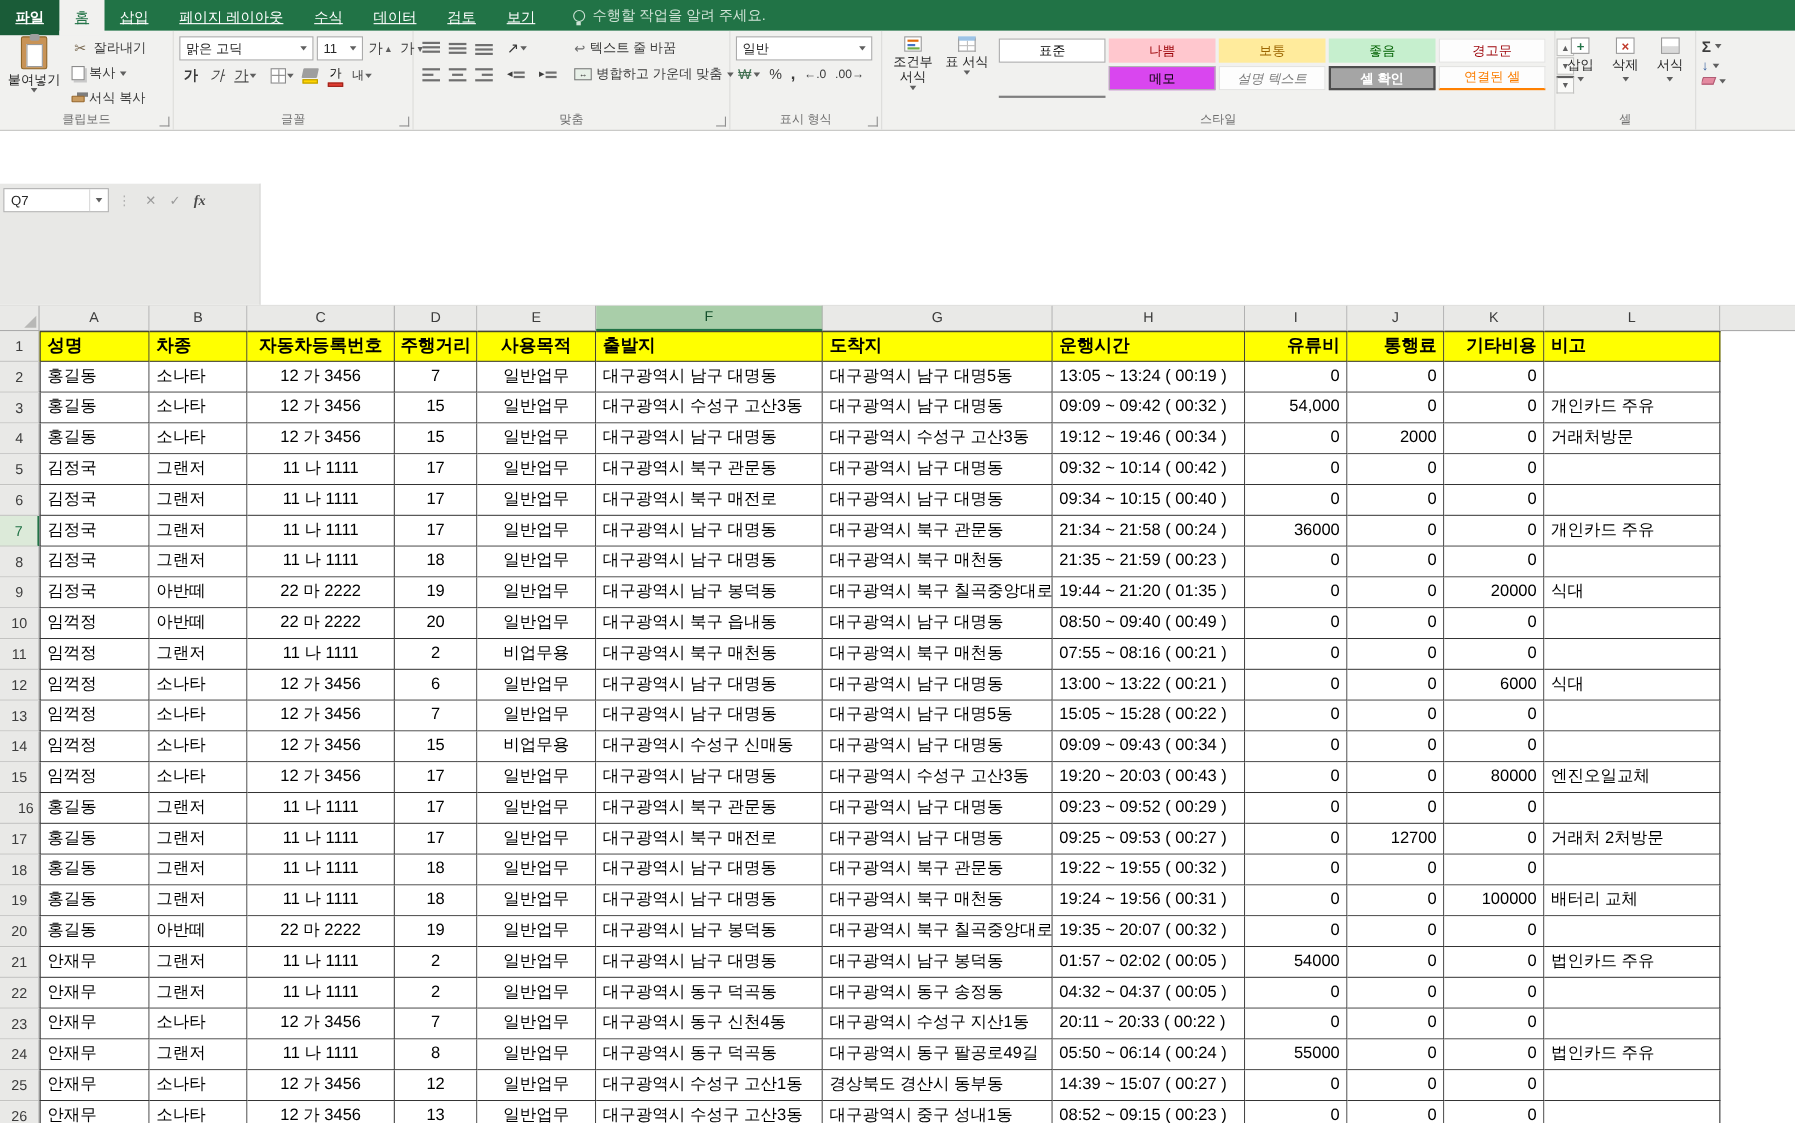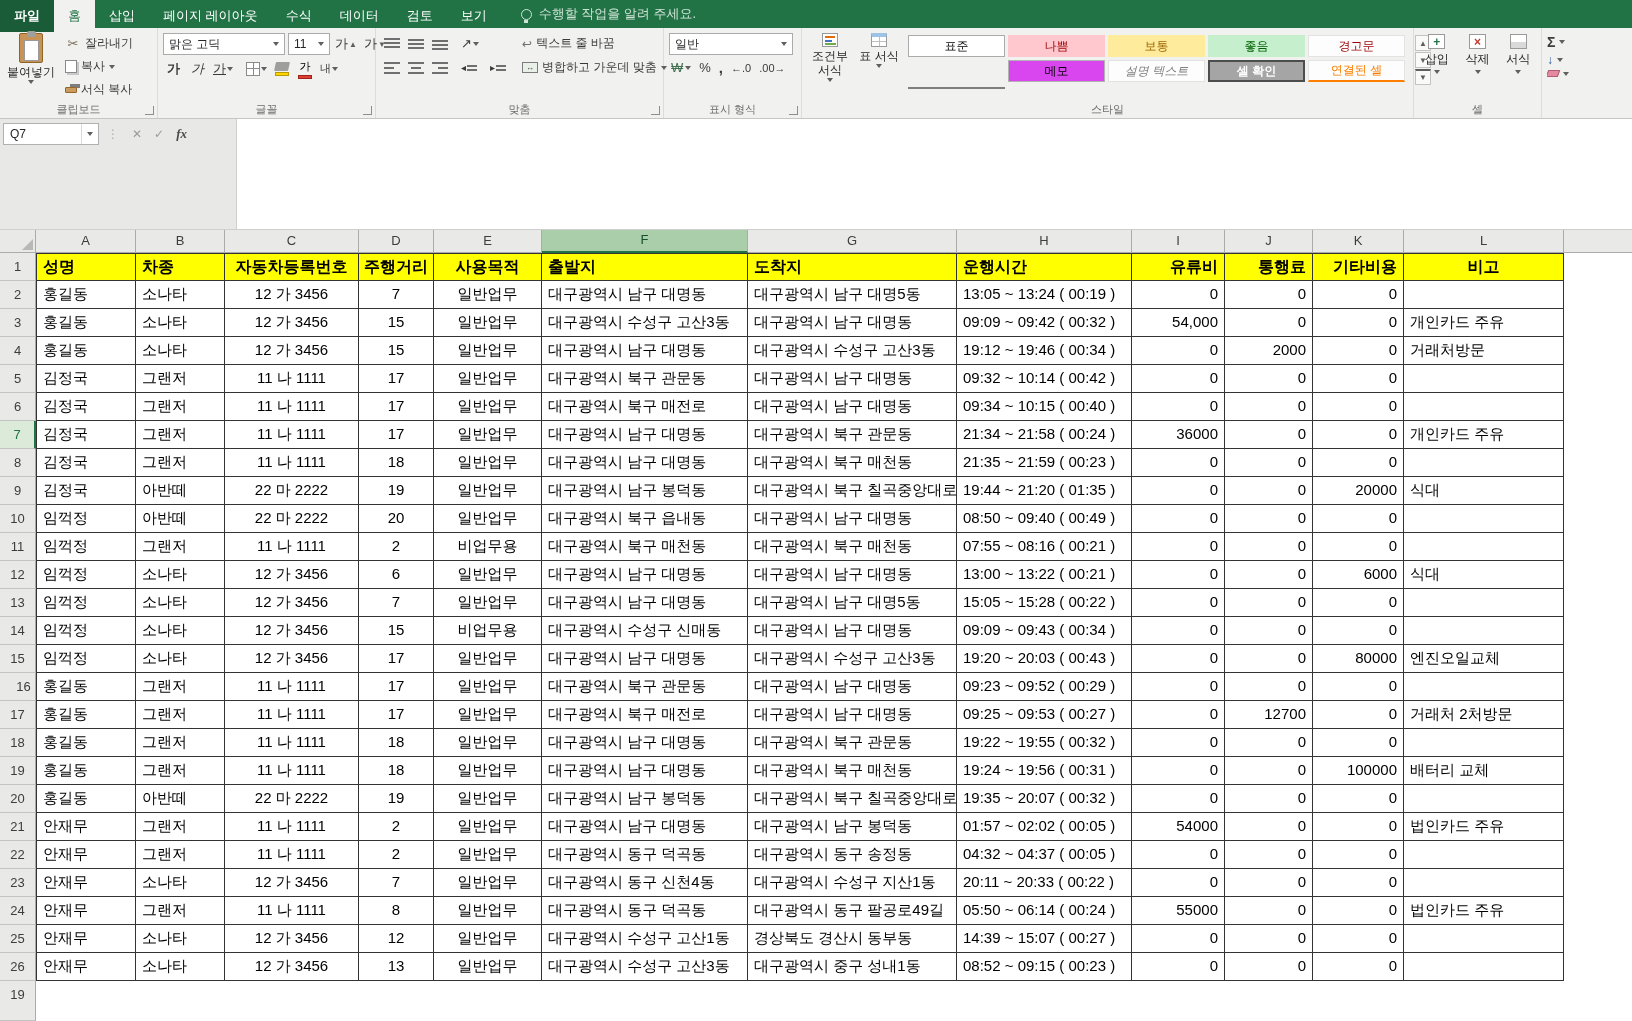--- a/index.html
+++ b/index.html
@@ -1,21 +1,21 @@
 <!DOCTYPE html>
 <html><head>
 <meta charset="utf-8">
 <style>
   * { box-sizing: border-box; margin:0; padding:0; }
   html,body { width:1632px; height:1021px; overflow:hidden; background:#fff;
     font-family:"Liberation Sans","DejaVu Sans",sans-serif; }
 
   
   .tabbar { height:28px; background:#217346; display:flex; align-items:stretch; font-size:13px; color:#fff; }
-  .tab { padding:16px 14px; display:flex; align-items:center; cursor:pointer; white-space:nowrap; }
+  .tab { padding:16px 14px; display:flex; align-items:center; cursor:pointer; white-space:nowrap;text-decoration:underline; }
   .tab.file { background:#1a5c38; font-weight:bold; }
   .tab.active { background:#f1f1ef; color:#217346; }
   .tellme { margin-left:20px; display:flex; align-items:center; gap:7px; color:#cfe3d6; }
   .bulb { width:11px; height:11px; border:1.5px solid #cfe3d6; border-radius:50%; position:relative; }
   .bulb::after { content:""; position:absolute; left:2.5px; bottom:-4px; width:4px; height:2.5px; background:#cfe3d6; }
 
   
   .ribbon { height:91px; background:#f1f1ef; border-bottom:1px solid #c6c6c4; display:flex; overflow:hidden; }
   .rgroup { position:relative; border-right:1px solid #dcdcda; display:flex; flex-direction:column; flex:none; }
   .rbody { flex:1; display:flex; padding:3px 5px 0; gap:5px; }
@@ -88,21 +88,21 @@
   .cellic { width:17px; height:15px; border:1px solid #9a9a9a; background:#fff; display:flex; align-items:center; justify-content:center; font-weight:bold; font-size:12px; }
   .cellic.ins { color:#217346; } .cellic.del { color:#c0392b; } .cellic.fmt { color:#7a7a7a; background:linear-gradient(#d9d9d9,#d9d9d9) 0 100%/100% 6px no-repeat,#fff; }
 
   .editcol { display:flex; flex-direction:column; gap:3px; padding-top:3px; overflow:hidden; }
   .editrow { display:flex; align-items:center; gap:4px; font-size:12px; color:#3a3a3a; white-space:nowrap; }
   .sigma { font-weight:bold; font-size:14px; color:#3d3d3d; }
   .fillarrow { color:#2b579a; font-weight:bold; }
   .eraser { width:12px; height:7px; background:#e48aa0; border:1px solid #b05c74; transform:skewX(-20deg); }
 
   
-  .fbar { height:111px; display:flex; border-bottom:1px solid #cfcfcd; background:#fff; }
+  .fbar { height:111px; display:flex; border-bottom:1px solid #cfcfcd; background:#fff;margin-top:48px; }
   .fbar-left { width:237px; background:#e8e8e6; border-right:1px solid #d0d0ce; padding:4px 0 0 3px; }
   .fbar-leftrow { display:flex; align-items:center; }
   .namebox { width:96px; height:22px; background:#fff; border:1px solid #b0b0b0; display:flex; align-items:center; }
   .namebox .val { flex:1; padding-left:6px; font-size:12px; color:#262626; }
   .namebox .dd { width:17px; height:100%; border-left:1px solid #d9d9d9; display:flex; align-items:center; justify-content:center; }
   .fbtns { display:flex; align-items:center; margin-left:8px; gap:12px; }
   .fbtn { font-size:12px; color:#9a9a9a; cursor:pointer; }
   .fbtn.dots { color:#b0b0b0; letter-spacing:1px; }
   .fbtn.fx { font-family:"Liberation Serif",serif; font-style:italic; font-weight:bold; color:#4a4a4a; font-size:13px; }
   .fbar-input { flex:1; background:#fff; font-size:12px; padding:5px 6px; color:#262626; }
@@ -483,21 +483,21 @@
         <div class="cell a-l hcell" style="width: 89px;">차종</div>
         <div class="cell a-c hcell" style="width: 134px;">자동차등록번호</div>
         <div class="cell a-c hcell" style="width: 75px;">주행거리</div>
         <div class="cell a-c hcell" style="width: 108px;">사용목적</div>
         <div class="cell a-l hcell" style="width: 206px;">출발지</div>
         <div class="cell a-l hcell" style="width: 209px;">도착지</div>
         <div class="cell a-l hcell" style="width: 175px;">운행시간</div>
         <div class="cell a-r hcell" style="width: 93px;">유류비</div>
         <div class="cell a-r hcell" style="width: 88px;">통행료</div>
         <div class="cell a-r hcell" style="width: 91px;">기타비용</div>
-        <div class="cell a-l hcell" style="width: 160px; text-align: center;">비고</div>
+        <div class="cell a-l hcell" style="width: 160px;">비고</div>
       </div>
       <div class="grow">
         <div class="rowhead" style="width: 36px;">2</div>
         <div class="cell a-l first" style="width: 100px;">홍길동</div>
         <div class="cell a-l" style="width: 89px;">소나타</div>
         <div class="cell a-c" style="width: 134px;">12 가 3456</div>
         <div class="cell a-c" style="width: 75px;">7</div>
         <div class="cell a-c" style="width: 108px;">일반업무</div>
         <div class="cell a-l" style="width: 206px;">대구광역시 남구 대명동</div>
         <div class="cell a-l" style="width: 209px;">대구광역시 남구 대명5동</div>

